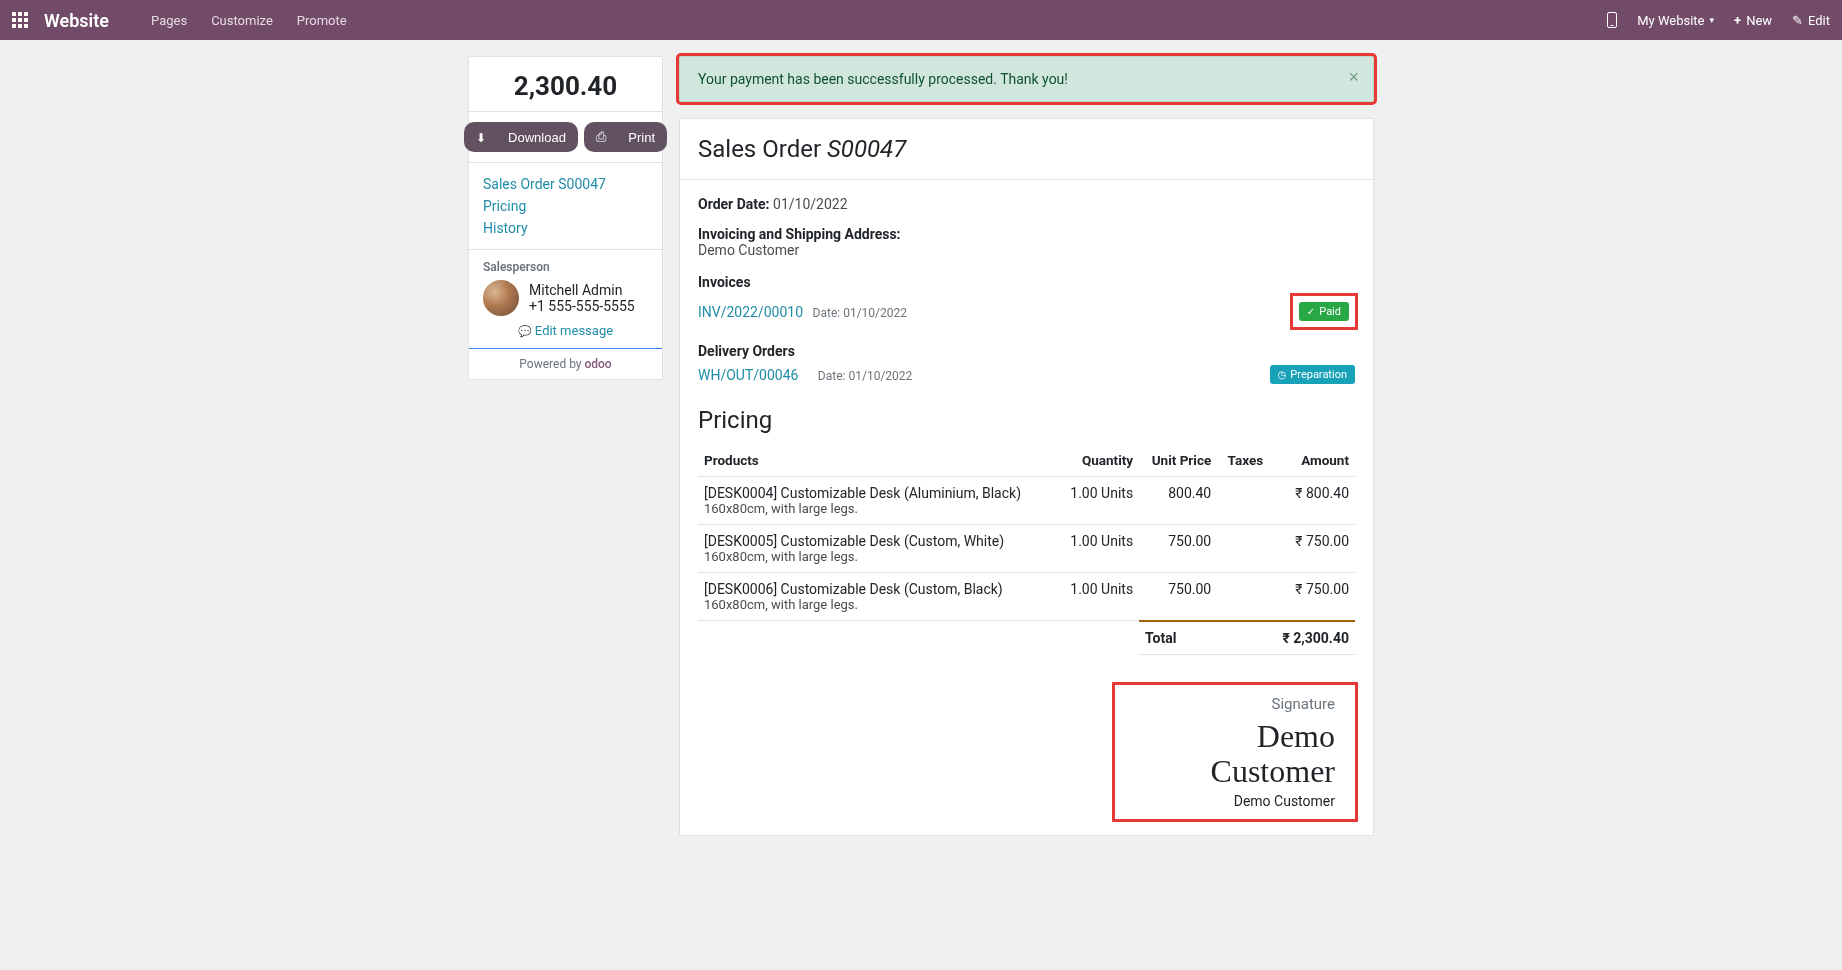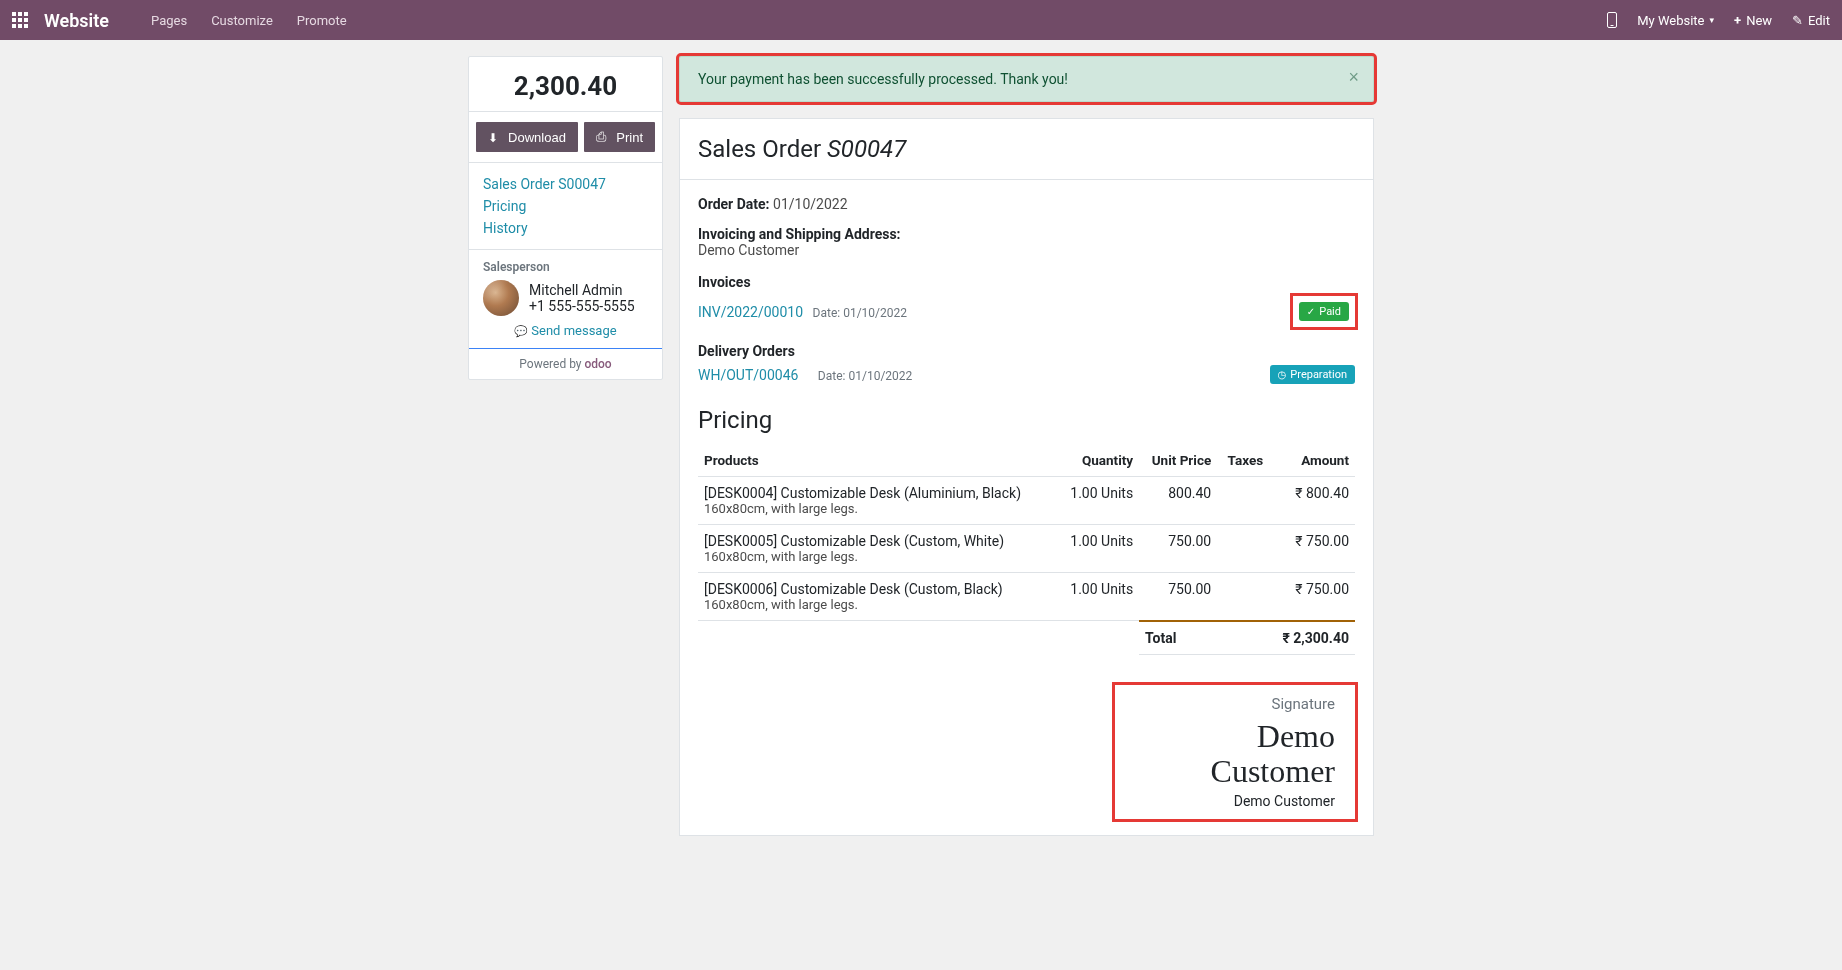--- a/index.html
+++ b/index.html
@@ -16,21 +16,21 @@
 .icon-plus { font-weight: bold; }
 .icon-pencil::before { content: "✎"; }
 .icon-mobile { width:10px; height:16px; border:1.5px solid #fff; border-radius:2px; position:relative; }
 .icon-mobile::after { content:""; position:absolute; bottom:1px; left:50%; transform:translateX(-50%); width:3px; height:1px; background:#fff; }
 .container { display: flex; justify-content: center; padding: 16px 14px; gap: 16px; }
 .sidebar { width: 195px; }
 .card { background: #fff; border: 1px solid #dee2e6; border-radius: 2px; }
 .total-box { text-align: center; padding: 14px 10px 10px; border-bottom: 1px solid #dee2e6; }
 .total-val { font-size: 26px; font-weight: 700; color: #212529; }
 .btn-row { display: flex; gap: 6px; justify-content: center; padding: 10px; border-bottom: 1px solid #dee2e6; }
-.btn { background: #6c5a6f; color: #fff; border: none; padding: 7px 12px; font-size: 13px; border-radius: 1px; cursor: pointer; display: inline-flex; align-items: center; gap: 10px; background: #6b5b6d; }
+.btn { background: #6c5a6f; color: #fff; border: none; padding: 7px 12px; font-size: 13px; border-radius: 10px; cursor: pointer; display: inline-flex; align-items: center; gap: 22px; background: #6b5b6d; }
 .btn { background: #6c5a6c; }
 .btn { background:#6c5b68; }
 .btn { background:#625261; }
 .side-links { padding: 10px 14px; border-bottom: 1px solid #dee2e6; }
 .side-links a { display: block; color: #1f8da8; text-decoration: none; font-size: 14px; padding: 3px 0; }
 .sales-person { padding: 10px 14px; border-bottom: 1px solid #3b82f6; }
 .sales-person .lbl { font-size: 12px; color: #6c757d; font-weight: 600; margin-bottom: 6px; }
 .sp-row { display: flex; gap: 10px; align-items: center; }
 .avatar { width: 36px; height: 36px; border-radius: 50%; background: radial-gradient(circle at 35% 35%, #d9b48f 0%, #b07a50 40%, #6b4a33 100%); position:relative; overflow:hidden; }
 .avatar::after { content:""; position:absolute; inset:0; background: linear-gradient(135deg, rgba(255,255,255,0.25), transparent 40%); }
@@ -143,21 +143,21 @@
       </div>
       <div class="sales-person">
         <div class="lbl">Salesperson</div>
         <div class="sp-row">
           <div class="avatar"></div>
           <div>
             <div class="sp-name">Mitchell Admin</div>
             <div class="sp-phone">+1 555-555-5555</div>
           </div>
         </div>
-        <div class="send-msg"><a href="#"><span class="icon-comment"></span> <span>Send message</span></a></div>
+        <div class="send-msg"><a href="#"><span class="icon-comment"></span> <span>Edit message</span></a></div>
       </div>
       <div class="powered"><span>Powered by</span> <span class="odoo">odoo</span></div>
     </div>
   </div>
 
   <div class="main">
     <div class="alert highlight-red">
       <span>Your payment has been successfully processed. Thank you!</span>
       <button class="alert-close">×</button>
     </div>

